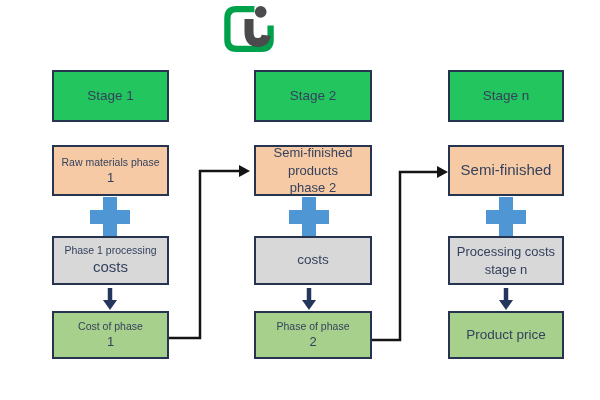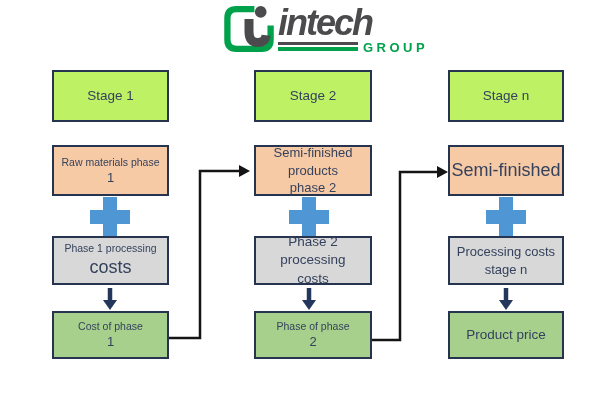--- a/index.html
+++ b/index.html
@@ -27,55 +27,45 @@
 
   
   .bx {
     position:absolute; box-sizing:border-box; border:2px solid #263450;
     display:flex; flex-direction:column; align-items:center; justify-content:center;
     text-align:center; color:#35425d; line-height:1.35;
   }
   .c1 { left:52px;  width:117px; }
   .c2 { left:254px; width:118px; }
   .c3 { left:448px; width:116px; }
-  .stage  { top:70px;  height:52px; background:#bef264; }
+  .stage  { top:70px;  height:52px; background:#22c55e; }
   .input  { top:145px; height:51px; background:#f7caa6; }
   .cost   { top:236px; height:49px; background:#d8d8d8; }
   .result { top:311px; height:48px; background:#a7d08c; }
 
   .t-xxs { font-size:10.5px; }
   .t-xs  { font-size:11px; }
   .t-sm  { font-size:13px; }
   .t-md  { font-size:13.5px; }
-  .t-lg  { font-size:18px; }
+  .t-lg  { font-size:15px; }
 
   
   .overlay { position:absolute; left:0; top:0; pointer-events:none; }
 </style>
 </head>
 <body>
 
 <div class="canvas">
 
   <div class="logo">
     <svg class="logo-icon" width="54" height="50" viewBox="0 0 60 54">
       <path d="M36 5 H16 Q6 5 6 15 V39 Q6 49 16 49 H44 Q54 49 54 39 V23" fill="none" stroke="#00a14b" stroke-width="7"></path>
       <circle cx="43" cy="8" r="6.5" fill="#4b4b4d"></circle>
       <path d="M30 16 V30 Q30 42 40 42 Q48 42 49 34" fill="none" stroke="#4b4b4d" stroke-width="10"></path>
     </svg>
-    <div class="logo-text">
-      <div class="brand">intech</div>
-      <div class="underline-row">
-        <div class="logo-lines">
-          <div class="l-dark"></div>
-            <div class="l-green"></div>
-        </div>
-        <div class="group">GROUP</div>
-      </div>
-    </div>
   </div>
 
   <svg class="overlay" width="600" height="400" viewBox="0 0 600 400">
 
     <g fill="#4e96d4">
       <rect x="103" y="197" width="14" height="40"></rect>
         <rect x="90" y="210" width="40" height="14"></rect>
     </g>
     <g fill="#4e96d4">
       <rect x="302" y="197" width="14" height="40"></rect>
@@ -127,21 +117,20 @@
   </div>
 
   <div class="bx stage c2">
     <span class="t-md">Stage 2</span>
   </div>
   <div class="bx input c2">
     <span class="t-sm">Semi-finished products</span>
     <span class="t-sm">phase 2</span>
   </div>
   <div class="bx cost c2">
-    <span class="t-md">Phase 2 processing</span>
     <span class="t-md">costs</span>
   </div>
   <div class="bx result c2">
     <span class="t-xxs">Phase of phase</span>
     <span class="t-sm">2</span>
   </div>
 
   <div class="bx stage c3">
     <span class="t-md">Stage n</span>
   </div>

